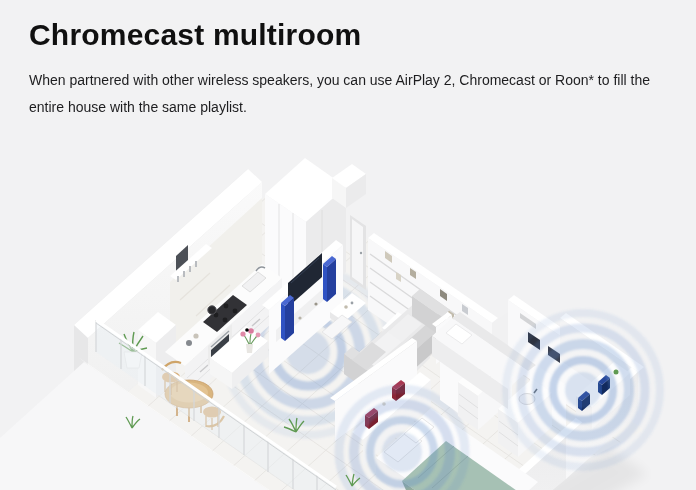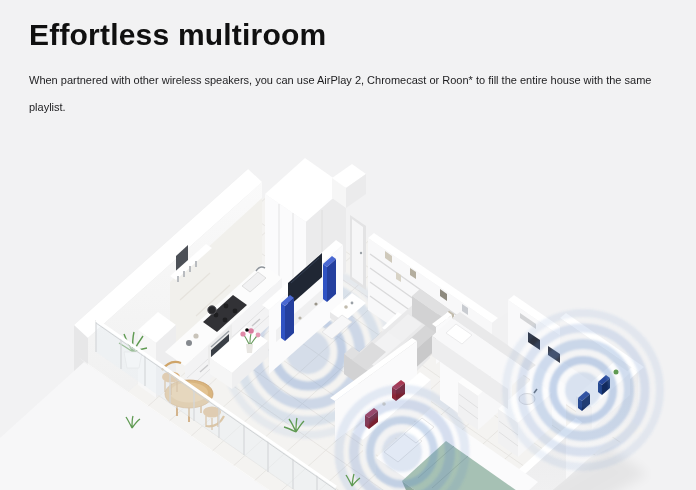--- a/index.html
+++ b/index.html
@@ -8,31 +8,31 @@
     background:#f2f2f3;
     font-family:"Liberation Sans", sans-serif;
   }
   .intro{position:absolute;left:29px;top:18px;width:650px;}
   .intro h1{
     margin:0 0 14px 0;font-size:30px;line-height:1.15;font-weight:600;
     letter-spacing:.2px;color:#101010;
     font-family:"Liberation Sans", sans-serif;
   }
   .intro p{
-    margin:0;max-width:640px;font-size:11px;line-height:27px;color:#1d1d1f;
+    margin:0;max-width:640px;font-size:14px;line-height:27px;color:#1d1d1f;
     font-weight:400;
   }
   figure{margin:0;}
   .scene{position:absolute;left:0;top:0;width:696px;height:490px;}
 </style>
 </head>
 <body>
 
 <section class="intro">
-  <h1>Effortless multiroom</h1>
+  <h1>Chromecast multiroom</h1>
   <p>When partnered with other wireless speakers, you can use AirPlay 2, Chromecast or Roon* to fill the entire house with the same playlist.</p>
 </section>
 
 <figure>
 <svg class="scene" viewBox="0 0 696 490" xmlns="http://www.w3.org/2000/svg">
   <defs>
     <linearGradient id="wallGrad" x1="0" y1="0" x2="0" y2="1">
       <stop offset="0" stop-color="#fafafa"></stop>
           <stop offset="1" stop-color="#efefef"></stop>
     </linearGradient>

